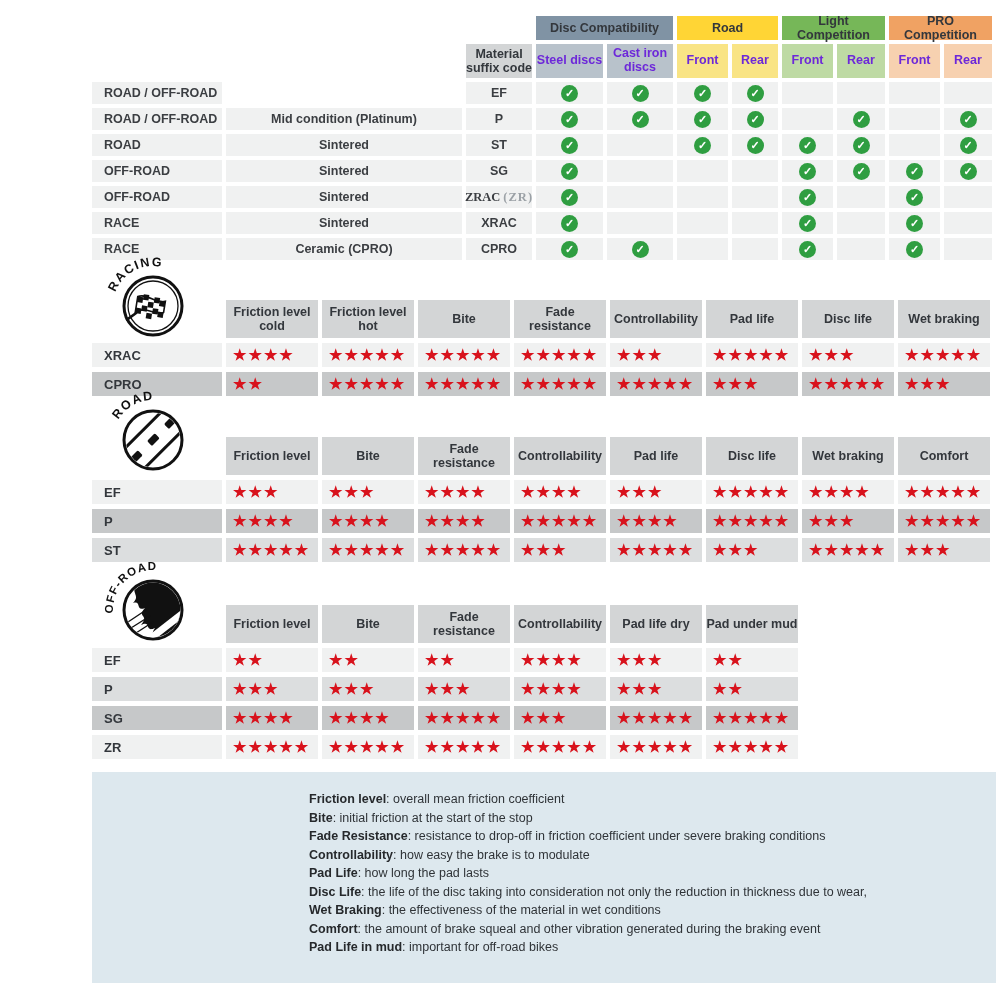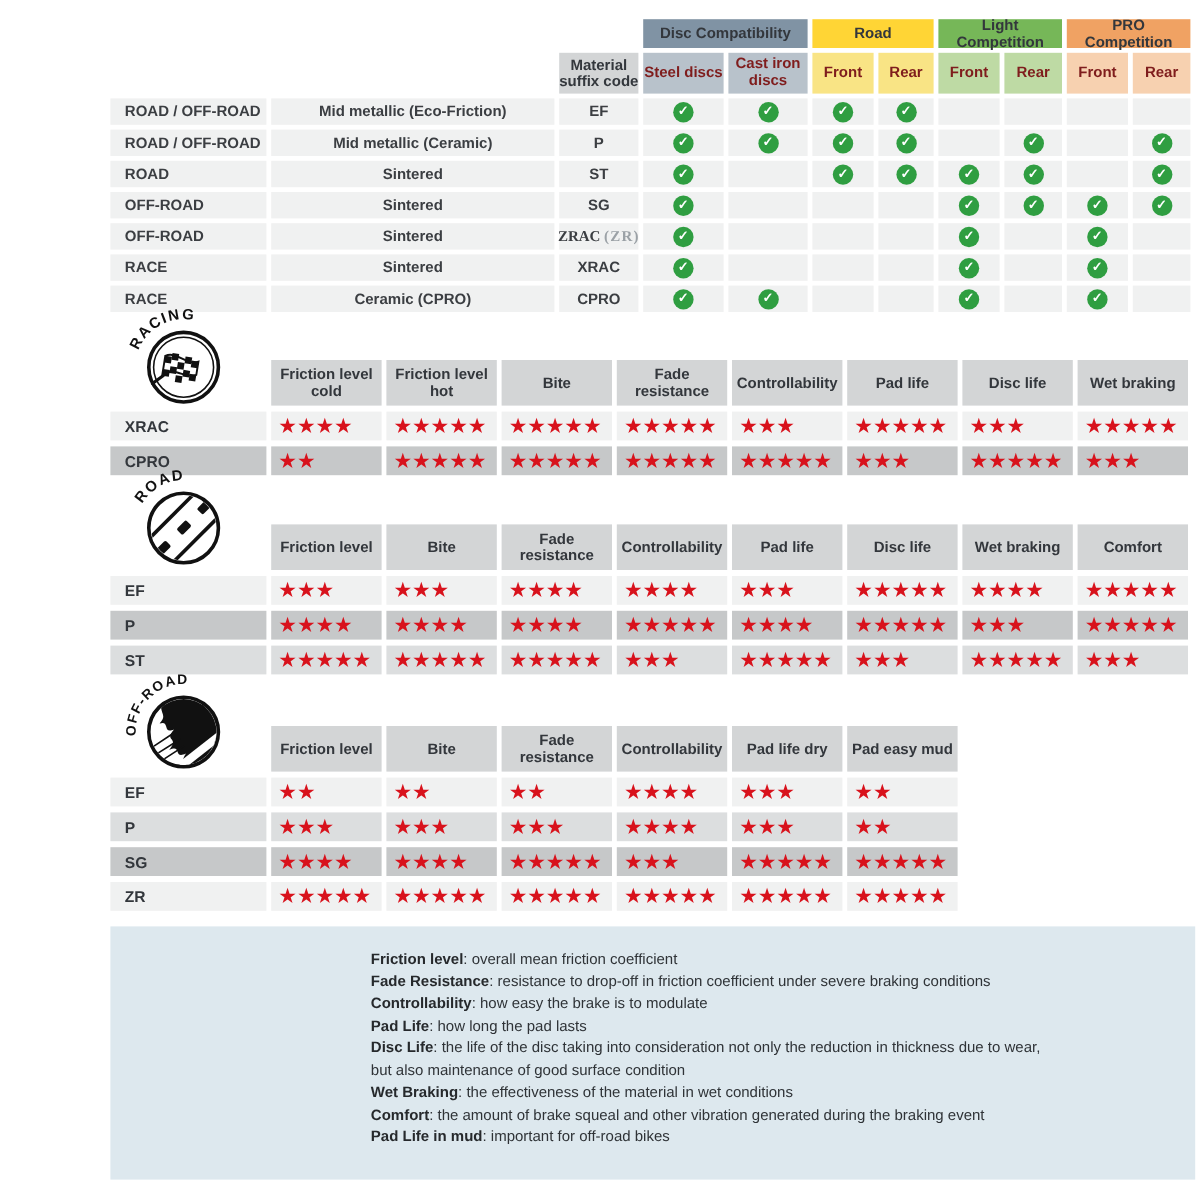--- a/index.html
+++ b/index.html
@@ -5,21 +5,21 @@
   html,body{margin:0;padding:0;background:#fff;}
   .canvas{position:relative;width:1000px;height:1000px;background:#ffffff;overflow:hidden;
           font-family:"Liberation Sans", sans-serif;color:#3b3e42;margin-left:44px;}
 
   
   .compat{position:absolute;left:48px;top:16px;display:grid;
           grid-template-columns:130px 236px 66px 67px 66px 51px 46px 51px 48px 51px 48px;
           grid-template-rows:24px 34px repeat(7,22px);gap:4px;}
   .compat > div{display:flex;align-items:center;justify-content:center;text-align:center;}
   .group-hd{font-size:12.5px;font-weight:bold;color:#33373c;}
-  .sub-hd{font-size:12.5px;font-weight:bold;color:#7f1d1d;line-height:1.1;}
+  .sub-hd{font-size:12.5px;font-weight:bold;color:#6d28d9;line-height:1.1;}
   .hd-cell{background:#d3d5d6;font-size:12.5px;font-weight:bold;color:#33373c;line-height:1.15;}
   .cell{background:#f0f1f1;font-size:12.5px;font-weight:600;color:#3b3e42;}
   .cell.use{justify-content:flex-start;padding-left:12px;}
   .code-note{color:#9ba1a6;font-weight:600;margin-left:3px;letter-spacing:1px;}
   .check{width:17px;height:17px;border-radius:50%;background:#2f9e41;color:#fff;
          font-size:11px;font-weight:bold;display:flex;align-items:center;justify-content:center;line-height:1;}
 
   
   .section{position:absolute;left:48px;width:910px;}
   .badge{position:absolute;width:102px;height:90px;}
@@ -53,40 +53,39 @@
       <div class="sub-hd" style="grid-area: 2 / 6; background: rgb(249, 228, 133);">Front</div>
       <div class="sub-hd" style="grid-area: 2 / 7; background: rgb(249, 228, 133);">Rear</div>
       <div class="group-hd" style="grid-area: 1 / 8 / auto / span 2; background: rgb(118, 183, 88);">Light Competition</div>
       <div class="sub-hd" style="grid-area: 2 / 8; background: rgb(190, 218, 164);">Front</div>
       <div class="sub-hd" style="grid-area: 2 / 9; background: rgb(190, 218, 164);">Rear</div>
       <div class="group-hd" style="grid-area: 1 / 10 / auto / span 2; background: rgb(240, 162, 99);">PRO Competition</div>
       <div class="sub-hd" style="grid-area: 2 / 10; background: rgb(247, 209, 176);">Front</div>
       <div class="sub-hd" style="grid-area: 2 / 11; background: rgb(247, 209, 176);">Rear</div>
       <div class="hd-cell" style="grid-area: 2 / 3;">Material suffix code</div>
       <div class="cell use" style="grid-area: 3 / 1;">ROAD / OFF-ROAD</div>
-      <div class="cell" style="grid-area: 3 / 2;">Mid metallic (Eco-Friction)</div>
       <div class="cell" style="grid-area: 3 / 3;">EF</div>
       <div class="cell" style="grid-area: 3 / 4;">
         <span class="check">✓</span>
       </div>
       <div class="cell" style="grid-area: 3 / 5;">
         <span class="check">✓</span>
       </div>
       <div class="cell" style="grid-area: 3 / 6;">
         <span class="check">✓</span>
       </div>
       <div class="cell" style="grid-area: 3 / 7;">
         <span class="check">✓</span>
       </div>
       <div class="cell" style="grid-area: 3 / 8;"></div>
       <div class="cell" style="grid-area: 3 / 9;"></div>
       <div class="cell" style="grid-area: 3 / 10;"></div>
       <div class="cell" style="grid-area: 3 / 11;"></div>
       <div class="cell use" style="grid-area: 4 / 1;">ROAD / OFF-ROAD</div>
-      <div class="cell" style="grid-area: 4 / 2;">Mid metallic (Ceramic)</div>
+      <div class="cell" style="grid-area: 4 / 2;">Mid condition (Platinum)</div>
       <div class="cell" style="grid-area: 4 / 3;">P</div>
       <div class="cell" style="grid-area: 4 / 4;">
         <span class="check">✓</span>
       </div>
       <div class="cell" style="grid-area: 4 / 5;">
         <span class="check">✓</span>
       </div>
       <div class="cell" style="grid-area: 4 / 6;">
         <span class="check">✓</span>
       </div>
@@ -340,21 +339,21 @@
       <text font-size="11.5" font-weight="bold" fill="#111" letter-spacing="1.2">
         <textPath href="#arc-offroad">OFF-ROAD</textPath>
       </text>
     </svg>
     <div class="rating" style="top:30px;grid-template-columns:130px repeat(6,92px);">
         <div class="rt-hd" style="grid-area: 1 / 2;">Friction level</div>
         <div class="rt-hd" style="grid-area: 1 / 3;">Bite</div>
         <div class="rt-hd" style="grid-area: 1 / 4;">Fade resistance</div>
         <div class="rt-hd" style="grid-area: 1 / 5;">Controllability</div>
         <div class="rt-hd" style="grid-area: 1 / 6;">Pad life dry</div>
-        <div class="rt-hd" style="grid-area: 1 / 7;">Pad easy mud</div>
+        <div class="rt-hd" style="grid-area: 1 / 7;">Pad under mud</div>
         <div class="rt-label" style="grid-area: 2 / 1; background: rgb(240, 241, 241);">EF</div>
         <div class="rt-stars" style="grid-area: 2 / 2; background: rgb(240, 241, 241);">★★</div>
         <div class="rt-stars" style="grid-area: 2 / 3; background: rgb(240, 241, 241);">★★</div>
         <div class="rt-stars" style="grid-area: 2 / 4; background: rgb(240, 241, 241);">★★</div>
         <div class="rt-stars" style="grid-area: 2 / 5; background: rgb(240, 241, 241);">★★★★</div>
         <div class="rt-stars" style="grid-area: 2 / 6; background: rgb(240, 241, 241);">★★★</div>
         <div class="rt-stars" style="grid-area: 2 / 7; background: rgb(240, 241, 241);">★★</div>
         <div class="rt-label" style="grid-area: 3 / 1; background: rgb(220, 222, 223);">P</div>
         <div class="rt-stars" style="grid-area: 3 / 2; background: rgb(220, 222, 223);">★★★</div>
         <div class="rt-stars" style="grid-area: 3 / 3; background: rgb(220, 222, 223);">★★★</div>
@@ -375,24 +374,24 @@
         <div class="rt-stars" style="grid-area: 5 / 4; background: rgb(240, 241, 241);">★★★★★</div>
         <div class="rt-stars" style="grid-area: 5 / 5; background: rgb(240, 241, 241);">★★★★★</div>
         <div class="rt-stars" style="grid-area: 5 / 6; background: rgb(240, 241, 241);">★★★★★</div>
         <div class="rt-stars" style="grid-area: 5 / 7; background: rgb(240, 241, 241);">★★★★★</div>
       </div>
   </div>
 
   <div class="legend">
     <div id="legend-items">
         <div class="lg-line"><b>Friction level</b>: overall mean friction coefficient</div>
+        <div class="lg-line"><b>Bite</b>: initial friction at the start of the stop</div>
         <div class="lg-line"><b>Fade Resistance</b>: resistance to drop-off in friction coefficient under severe braking conditions</div>
         <div class="lg-line"><b>Controllability</b>: how easy the brake is to modulate</div>
         <div class="lg-line"><b>Pad Life</b>: how long the pad lasts</div>
         <div class="lg-line"><b>Disc Life</b>: the life of the disc taking into consideration not only the reduction in thickness due to wear,</div>
-        <div class="lg-line">but also maintenance of good surface condition</div>
         <div class="lg-line"><b>Wet Braking</b>: the effectiveness of the material in wet conditions</div>
         <div class="lg-line"><b>Comfort</b>: the amount of brake squeal and other vibration generated during the braking event</div>
         <div class="lg-line"><b>Pad Life in mud</b>: important for off-road bikes</div>
       </div>
   </div>
 
 </div>
 
 </body></html>

